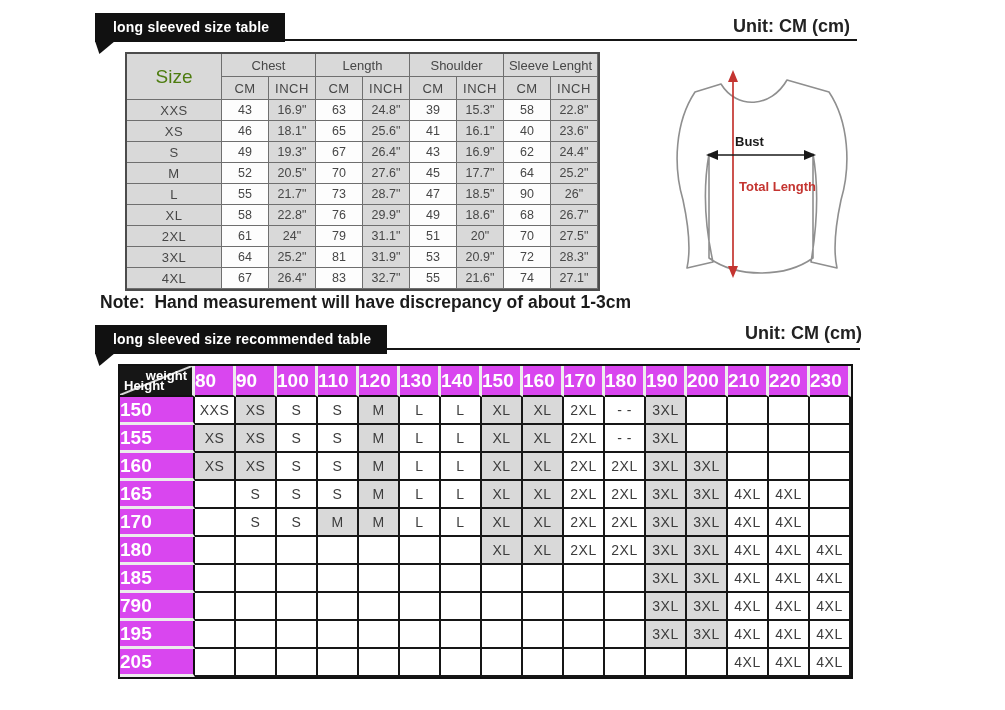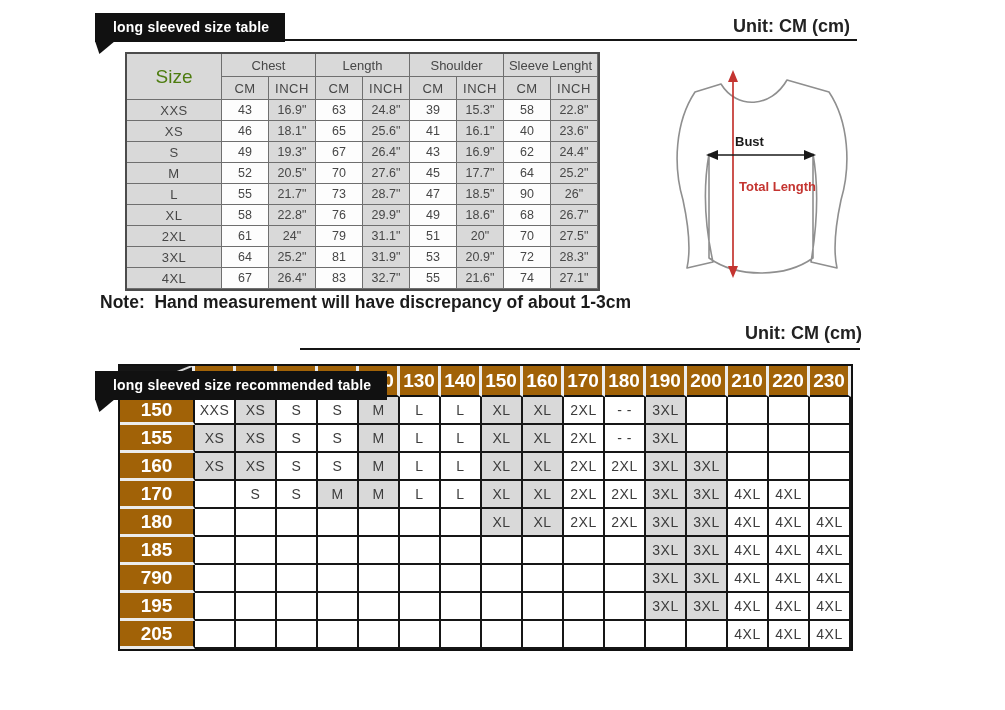--- a/index.html
+++ b/index.html
@@ -38,23 +38,23 @@
   .sizeTable .group{font-size:13px;}
   .sizeTable .sub{font-size:13px;letter-spacing:.5px;}
   .sizeTable .sizeName{font-size:13px;letter-spacing:.5px;}
   .sizeTable .val{font-size:12.5px;background:#fdfdfd;}
   .sizeTable td.val.shade{background:#d9d9d9;}
   
   .recTable{position:absolute;left:118px;top:364px;border:2px solid #111;background:#fff;z-index:2;}
   .recTable thead tr{height:31px;}
   .recTable tbody tr{height:28px;}
   .recTable th.dark{
-    background:#a16207;color:#fff;font-weight:bold;
+    background:#d946ef;color:#fff;font-weight:bold;
     border-right:3px solid #ececec;border-bottom:2px solid #111;
-    font-size:19px;padding:0;text-align:center;vertical-align:middle;
+    font-size:19px;padding:0;text-align:left;vertical-align:middle;
   }
   .recTable tbody th.dark{border-right:2px solid #111;border-bottom:3px solid #ececec;}
   .recTable td{
     border-right:2px solid #161616;border-bottom:2px solid #161616;
     text-align:center;vertical-align:middle;padding:0;
     font-size:14px;color:#3c3c3c;letter-spacing:.5px;background:#fff;
   }
   .recTable td.shade{background:#d9d9d9;}
   .recTable th.corner{
     position:relative;
@@ -238,21 +238,21 @@
     <polygon points="71,107 83,102 83,112"></polygon>
     <polygon points="181,107 169,102 169,112"></polygon>
   </g>
   <text x="100" y="98" class="bustLabel">Bust</text>
   <text x="104" y="143" class="tlLabel">Total Length</text>
 </svg>
 
 <div class="note">Note:  Hand measurement will have discrepancy of about 1-3cm</div>
 
 <div class="hline" style="left:300px;top:348px;width:560px;"></div>
-<div class="tag" style="left:95px;top:325px;margin-top:46px;">
+<div class="tag" style="left:95px;top:325px;">
   <span>long sleeved size recommended table</span>
   <i class="tail"></i>
 </div>
 <div class="unit" style="left:745px;top:323px;">Unit: CM (cm)</div>
 
 <table class="recTable">
     <colgroup>
       <col style="width: 75px;">
       <col style="width: 41px;">
       <col style="width: 41px;">
@@ -347,20 +347,39 @@
         <td class="shade">XL</td>
         <td>2XL</td>
         <td>2XL</td>
         <td class="shade">3XL</td>
         <td class="shade">3XL</td>
         <td></td>
         <td></td>
         <td></td>
       </tr>
       <tr>
+        <th class="dark">165</th>
+        <td></td>
+        <td>S</td>
+        <td>S</td>
+        <td>S</td>
+        <td class="shade">M</td>
+        <td>L</td>
+        <td>L</td>
+        <td class="shade">XL</td>
+        <td class="shade">XL</td>
+        <td>2XL</td>
+        <td>2XL</td>
+        <td class="shade">3XL</td>
+        <td class="shade">3XL</td>
+        <td>4XL</td>
+        <td>4XL</td>
+        <td></td>
+      </tr>
+      <tr>
         <th class="dark">170</th>
         <td></td>
         <td>S</td>
         <td>S</td>
         <td class="shade">M</td>
         <td class="shade">M</td>
         <td>L</td>
         <td>L</td>
         <td class="shade">XL</td>
         <td class="shade">XL</td>

